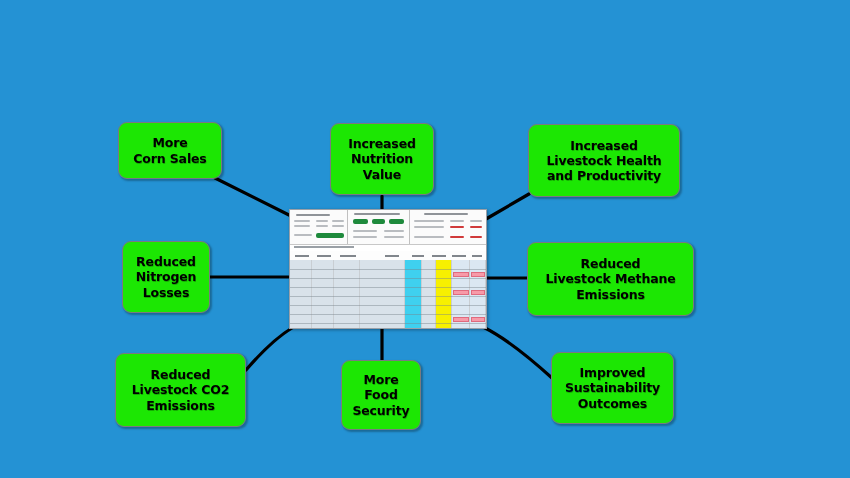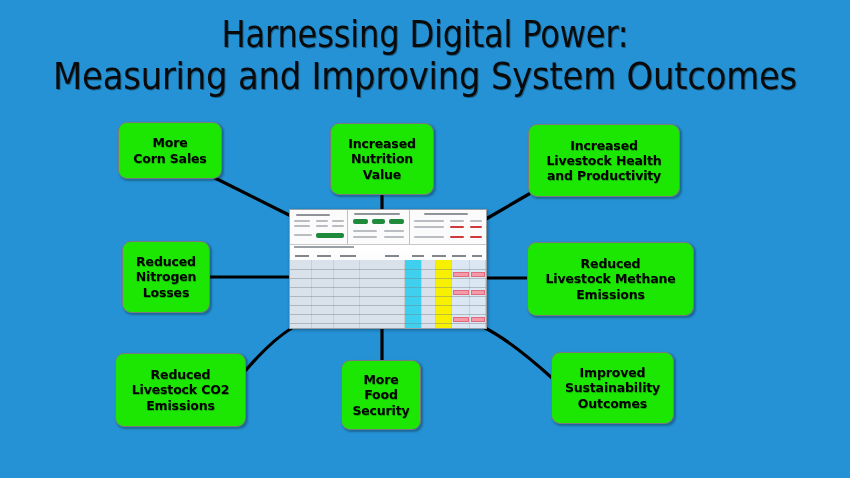--- a/index.html
+++ b/index.html
@@ -178,24 +178,20 @@
     height: 1.5px;
     background: #6b7178;
     opacity: 0.85;
   }
 </style>
 </head>
 <body>
 
 <div id="slide">
 
-  <div id="title-block">
-    <span id="title-line1">Harnessing Digital Power:</span>
-    <span id="title-line2">Measuring and Improving System Outcomes</span>
-  </div>
 
   <svg id="connectors" viewBox="0 0 850 478">
     <path d="M215,178 L291,216" stroke="#000" stroke-width="3.2" fill="none" stroke-linecap="round"></path>
     <path d="M382,196 L382,210" stroke="#000" stroke-width="3.2" fill="none" stroke-linecap="round"></path>
     <path d="M486,219 L529,194" stroke="#000" stroke-width="3.2" fill="none" stroke-linecap="round"></path>
     <path d="M210,277 L289,277" stroke="#000" stroke-width="3.2" fill="none" stroke-linecap="round"></path>
     <path d="M486,278 L527,278" stroke="#000" stroke-width="3.2" fill="none" stroke-linecap="round"></path>
     <path d="M292,328 Q272,340 246,370" stroke="#000" stroke-width="3.2" fill="none" stroke-linecap="round"></path>
     <path d="M382,329 L382,361" stroke="#000" stroke-width="3.2" fill="none" stroke-linecap="round"></path>
     <path d="M483,327 Q510,340 552,378" stroke="#000" stroke-width="3.2" fill="none" stroke-linecap="round"></path>

